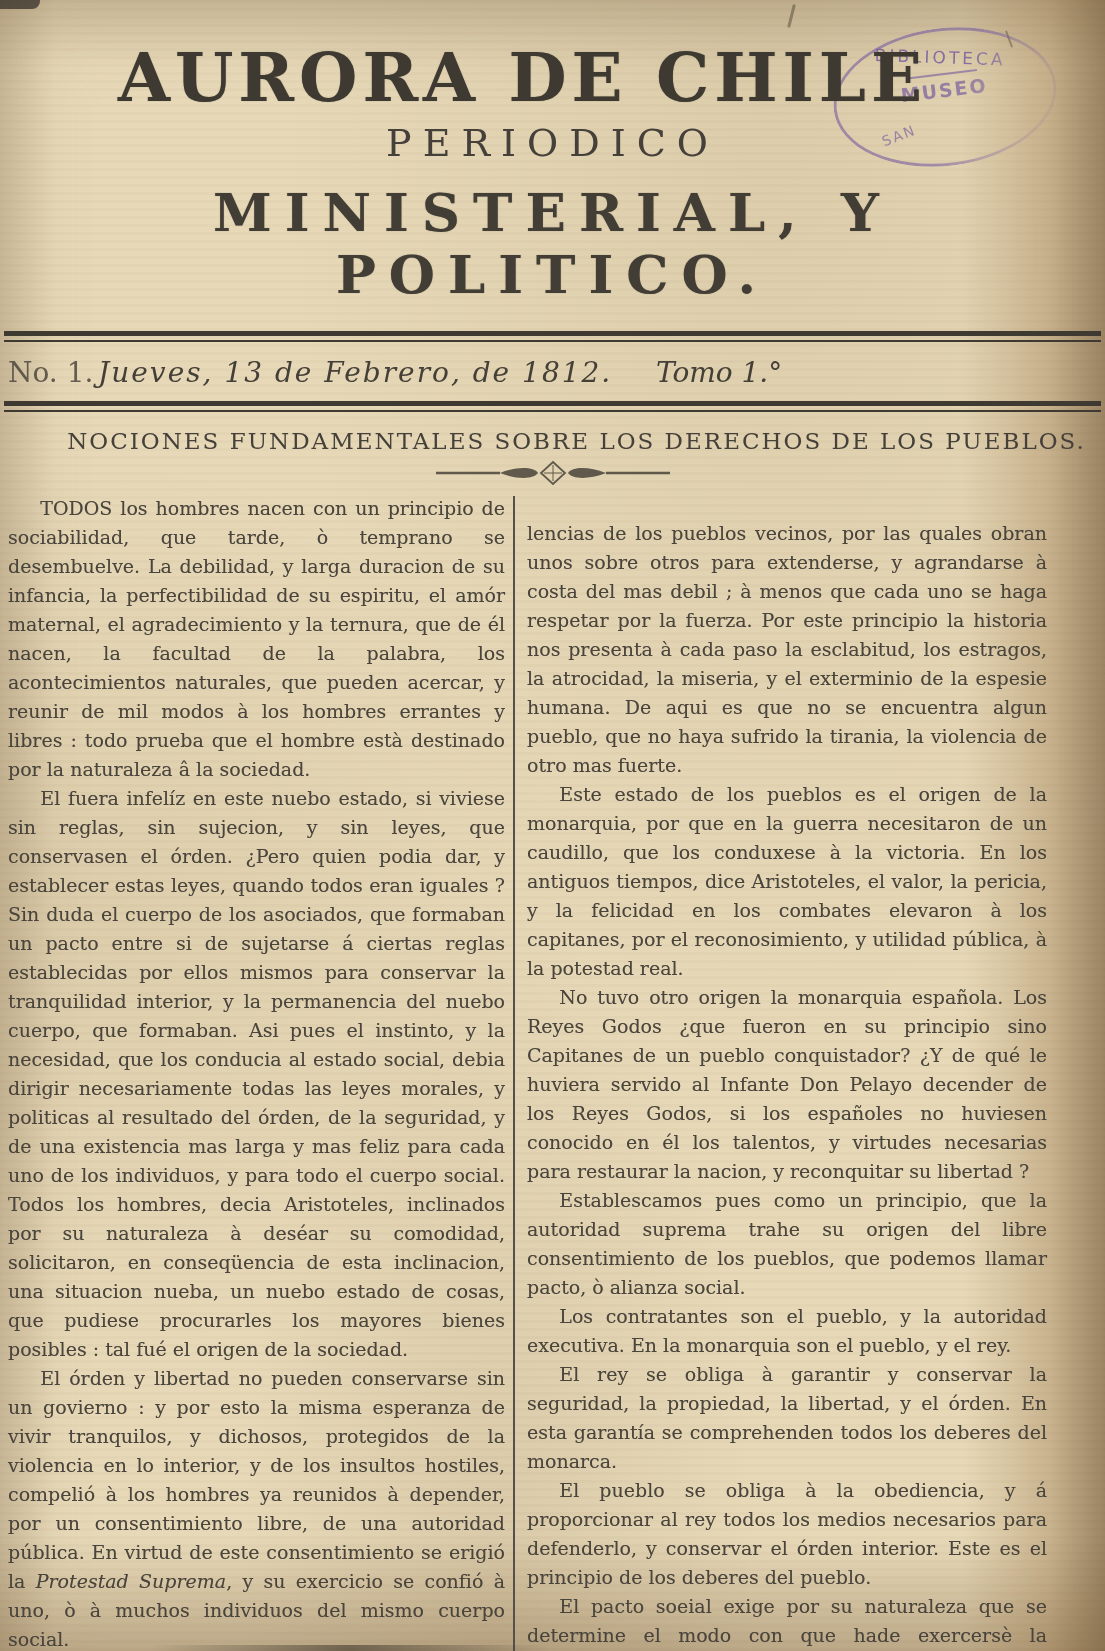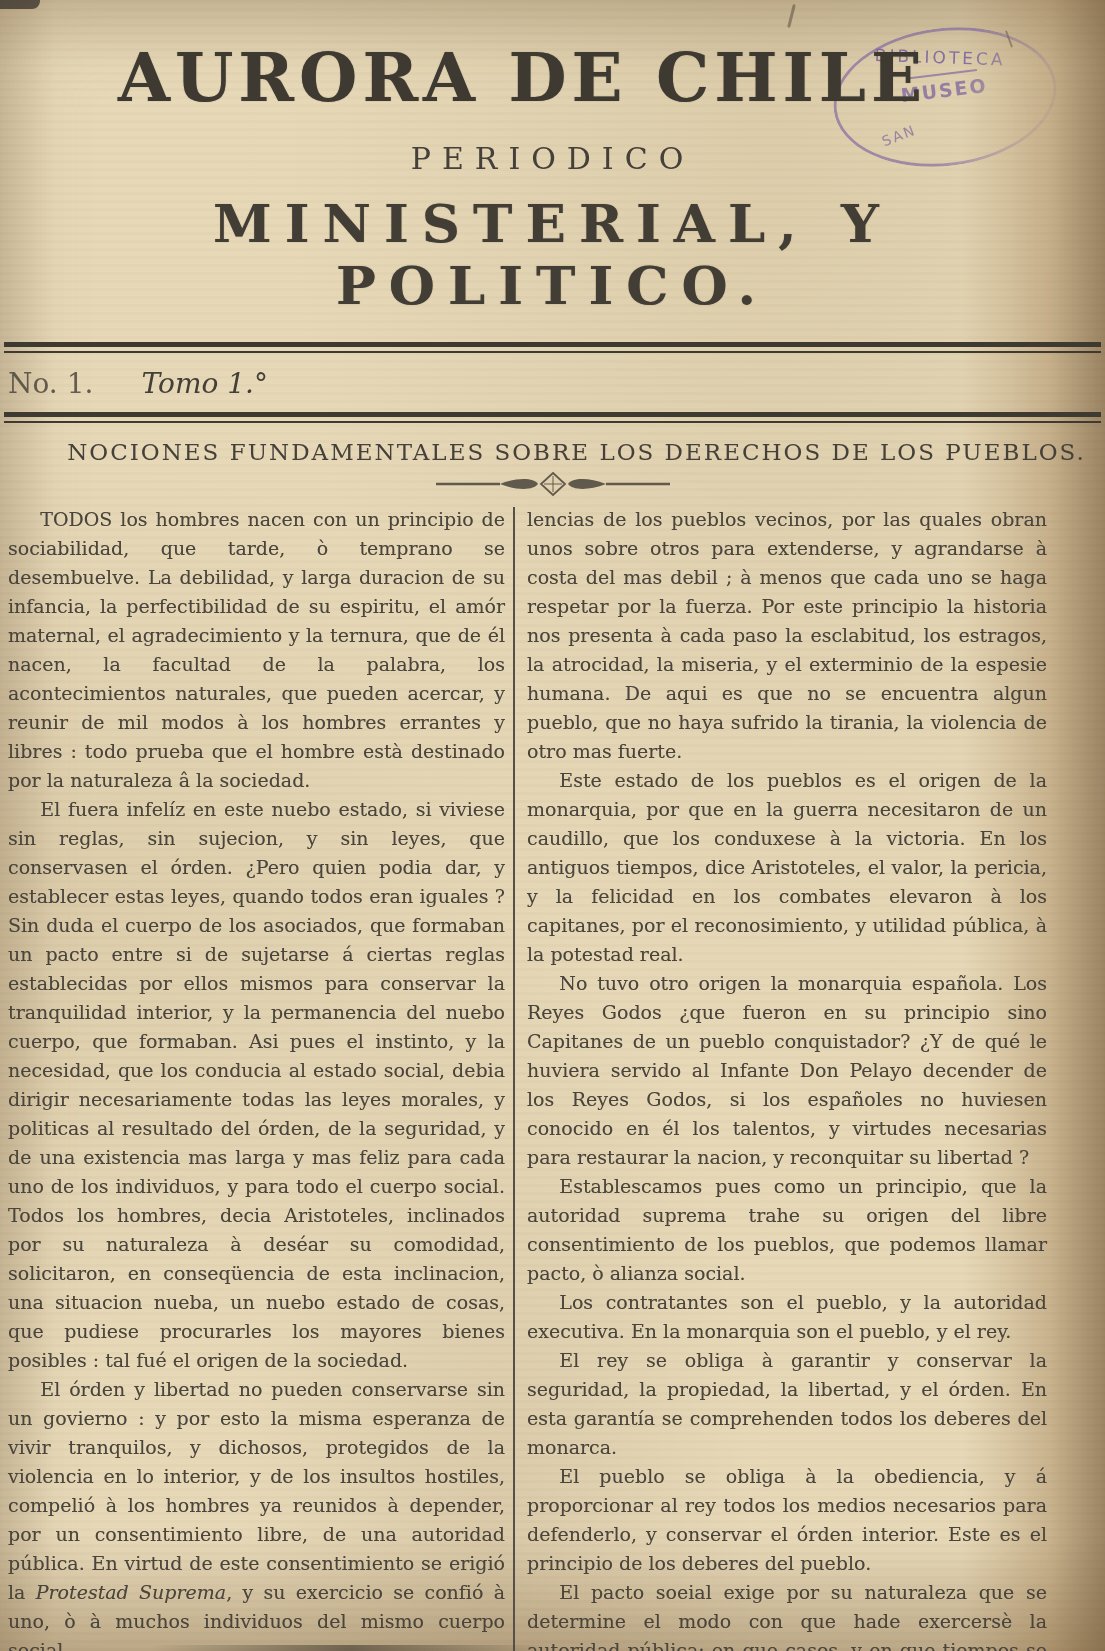--- a/index.html
+++ b/index.html
@@ -24,21 +24,21 @@
     box-shadow:inset 0 0 90px rgba(100,75,40,.22);
   }
   
   .masthead{position:relative;text-align:center;padding-top:38px;}
   .masthead-title{
     font-size:67px;font-weight:bold;letter-spacing:5px;
     color:#3e3a32;text-shadow:0 0 1px rgba(62,58,50,.55);
     margin:0 120px 0 60px;
   }
   .masthead-sub{
-    font-size:30px;letter-spacing:11px;margin-top:24px;color:#45403a;
+    font-size:38px;letter-spacing:11px;margin-top:4px;color:#45403a;
   }
   .masthead-sub2{
     font-size:53px;font-weight:bold;letter-spacing:13px;margin-top:16px;
     color:#423d35;text-shadow:0 0 1px rgba(62,58,50,.5);
   }
   
   .stamp{
     position:absolute;top:28px;right:48px;width:218px;height:132px;
     border:3px solid rgba(118,92,160,.60);
     border-radius:50%;
@@ -81,21 +81,21 @@
   .col{flex:1;}
   .col-left{max-width:497px;}
   .col-right{max-width:530px;}
   .col-divider{width:2px;background:#555048;margin:2px 12px 8px 8px;}
   .body-para{
     margin:0;text-indent:1.7em;text-align:justify;
     font-size:19px;line-height:29px;color:#4a453c;
     text-shadow:0 0 .6px rgba(74,69,60,.35);
     hyphens:auto;
   }
-  .body-para.noindent{text-indent:0;}
+  .body-para.noindent{text-indent:0;margin-top:25px;}
   
   .corner-tl{position:absolute;top:0;left:0;width:40px;height:9px;background:#2b2722;opacity:.7;border-radius:0 0 8px 0;}
   .mark-a{position:absolute;top:4px;left:790px;width:3px;height:24px;background:rgba(70,60,48,.45);transform:rotate(14deg);border-radius:2px;}
   .mark-b{position:absolute;top:30px;left:1008px;width:2px;height:18px;background:rgba(70,60,48,.4);transform:rotate(-20deg);border-radius:2px;}
   .smudge-bottom{position:absolute;bottom:0;left:150px;width:400px;height:6px;
     background:linear-gradient(to right, transparent, rgba(40,35,28,.5), transparent);}
 </style>
 </head>
 <body>
 
@@ -116,20 +116,21 @@
   <div class="masthead">
     <div class="masthead-title">AURORA DE CHILE</div>
     <div class="masthead-sub">PERIODICO</div>
     <div class="masthead-sub2">MINISTERIAL, Y POLITICO.</div>
   </div>
 
   <div class="rule-double rule-top"></div>
 
   <div class="dateline">
     <span class="dateline-issue">No. 1.</span>
+    <span class="dateline-date">Jueves, 13 de Febrero, de 1812.</span>
     <span class="dateline-volume">Tomo 1.°</span>
   </div>
 
   <div class="rule-double"></div>
 
   <div class="section-heading">NOCIONES FUNDAMENTALES SOBRE LOS DERECHOS DE LOS PUEBLOS.</div>
 
   <svg class="ornament" width="250" height="26" viewBox="0 0 250 26">
     <line x1="8" y1="13" x2="72" y2="13" stroke="#4a453b" stroke-width="2.4"></line>
     <path d="M72,13 C90,6 106,7 110,13 C106,19 90,20 72,13 Z" fill="#4a453b"></path>

